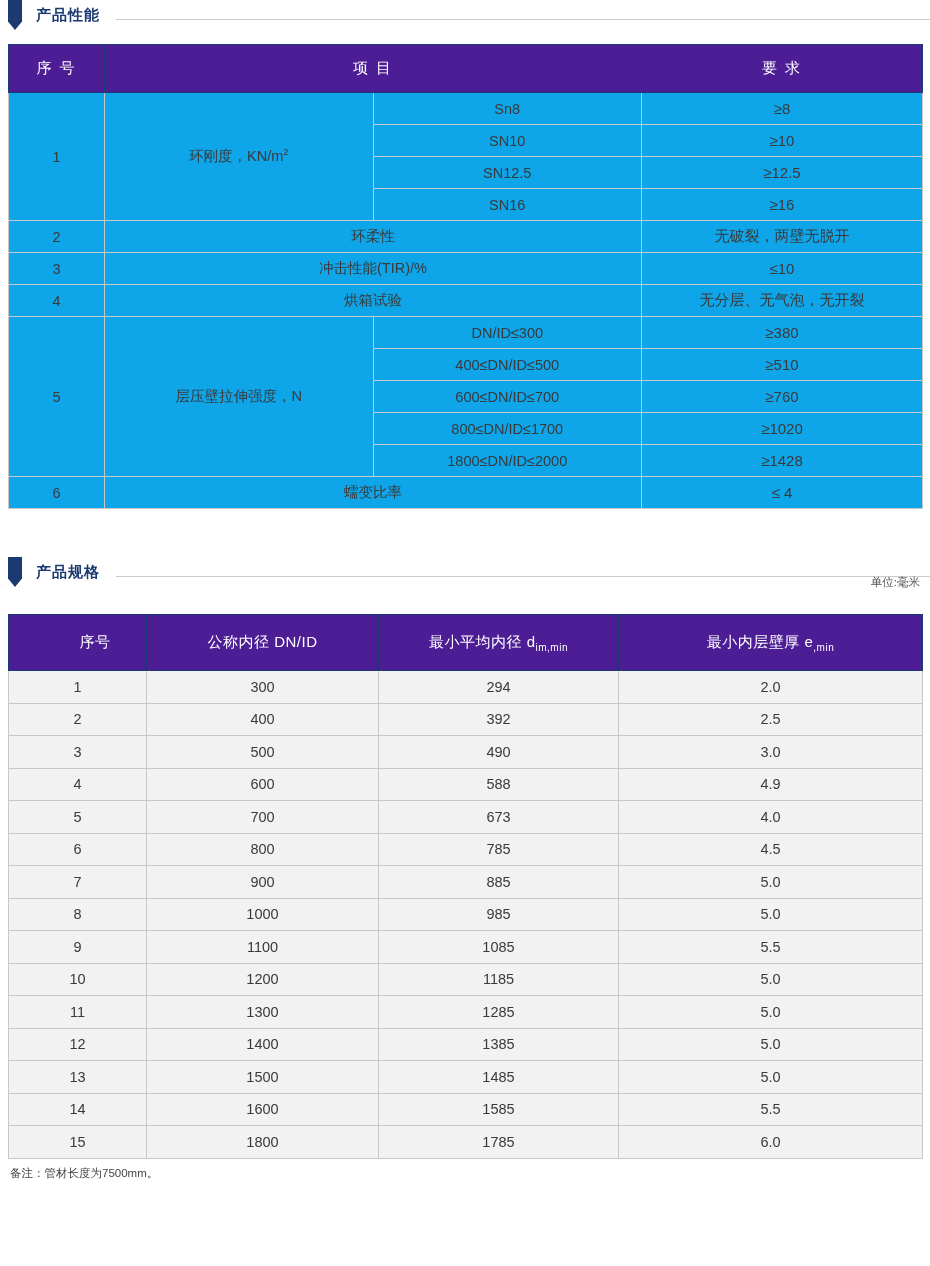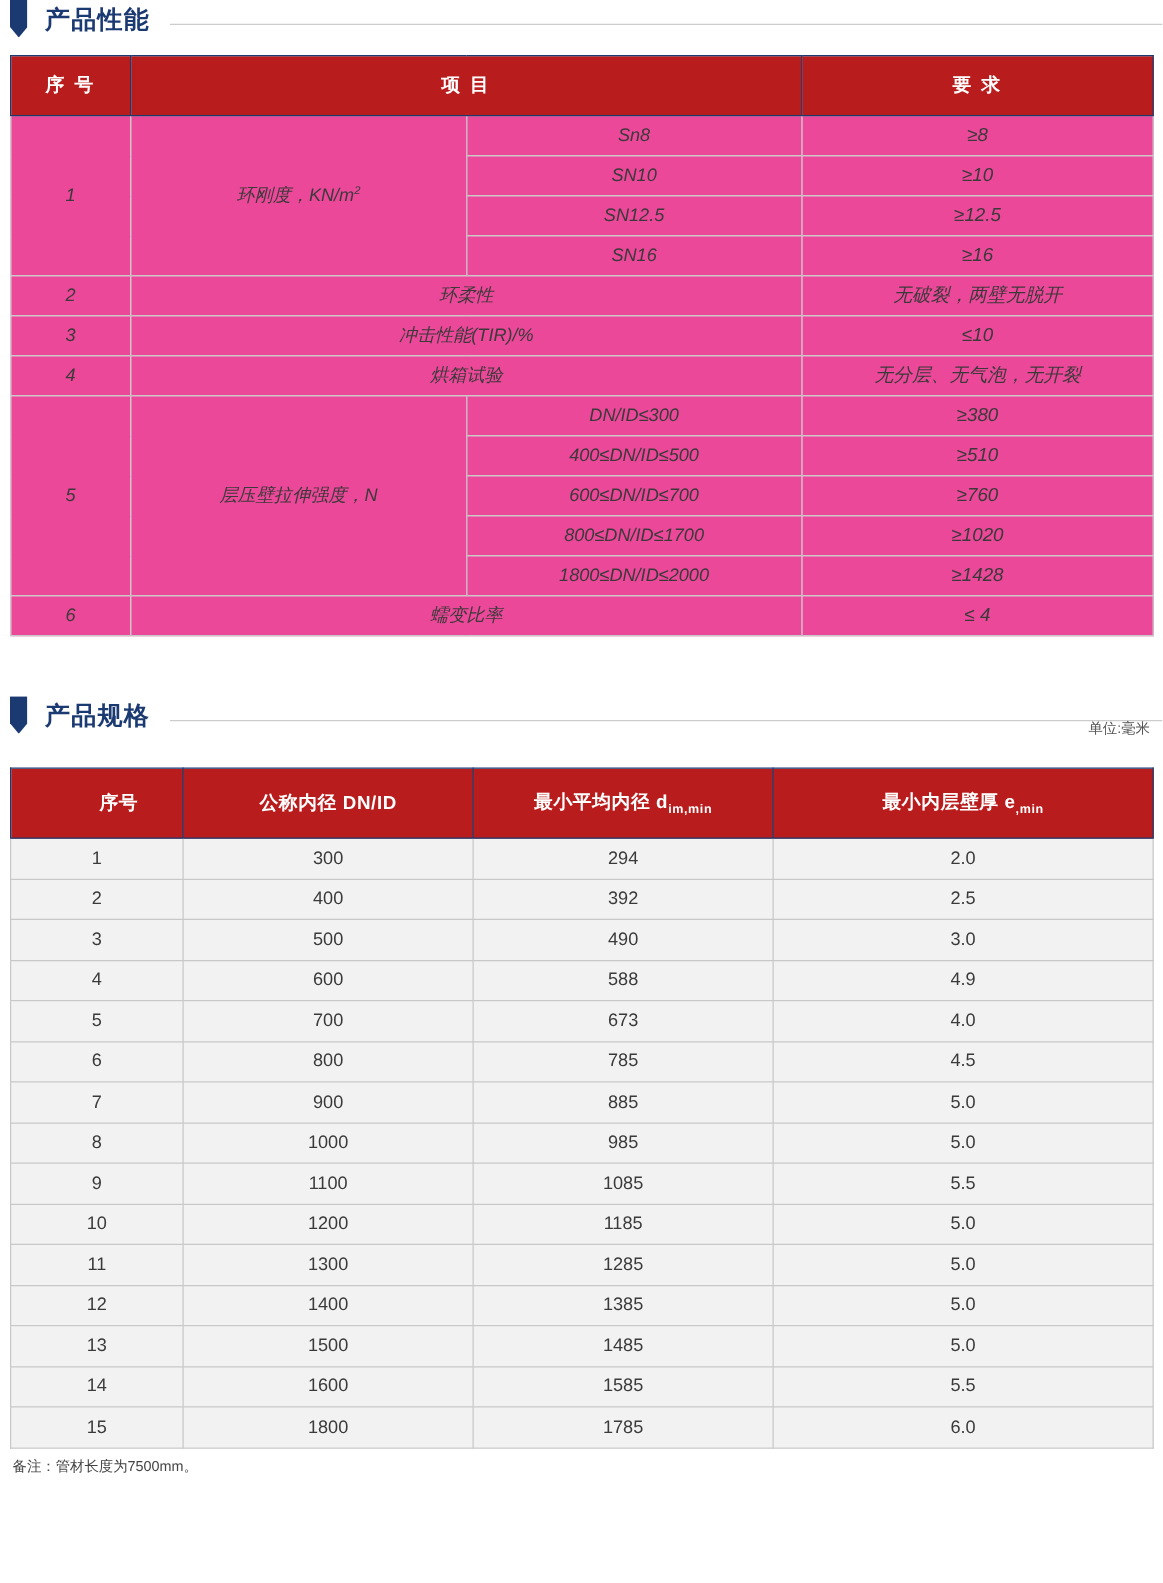--- a/index.html
+++ b/index.html
@@ -24,21 +24,21 @@
   }
   .head-marker {
     width: 14px;
     height: 30px;
     background: #1b3a72;
     margin-right: 14px;
     flex: none;
     clip-path: polygon(0 0, 100% 0, 100% 72%, 50% 100%, 0 72%);
   }
   .head-title {
-    font-size: 20px;
+    font-size: 15px;
     font-weight: bold;
     color: #1b3a72;
     letter-spacing: 1px;
   }
   .head-rule {
     flex: 1;
     height: 1px;
     background: #cccccc;
     margin-left: 16px;
     margin-top: 8px;
@@ -50,37 +50,36 @@
     width: 914px;
     margin: 0 8px;
     table-layout: fixed;
   }
   th, td {
     border: 1px solid #c8c8c8;
     text-align: center;
     vertical-align: middle;
   }
   thead th {
-    background: #b91c1c;
+    background: #4c1d95;
     color: #ffffff;
     font-size: 15px;
-    font-weight: bold;
+    font-weight: normal;
     letter-spacing: 2px;
     height: 48px;
     border: 1px solid #1b3a72;
     margin-left: 46px;
   }
 
   
   #perf-table td {
-    background: #ec4899;
+    background: #0ea5e9;
     font-size: 14.5px;
     height: 32px;
     color: #3a3a3a;
-    font-style: italic;
   }
   #perf-table td.idx { width: 96px; font-size: 14.5px; }
   #perf-table td.item { width: 245px; }
   #perf-table td.sub { width: 292px; }
   #perf-table td.req { width: 281px; font-size: 15px; }
   sup { font-size: 9px; vertical-align: super; }
 
   
   .spec-wrap { margin-top: 48px; }
   .unit-note {

